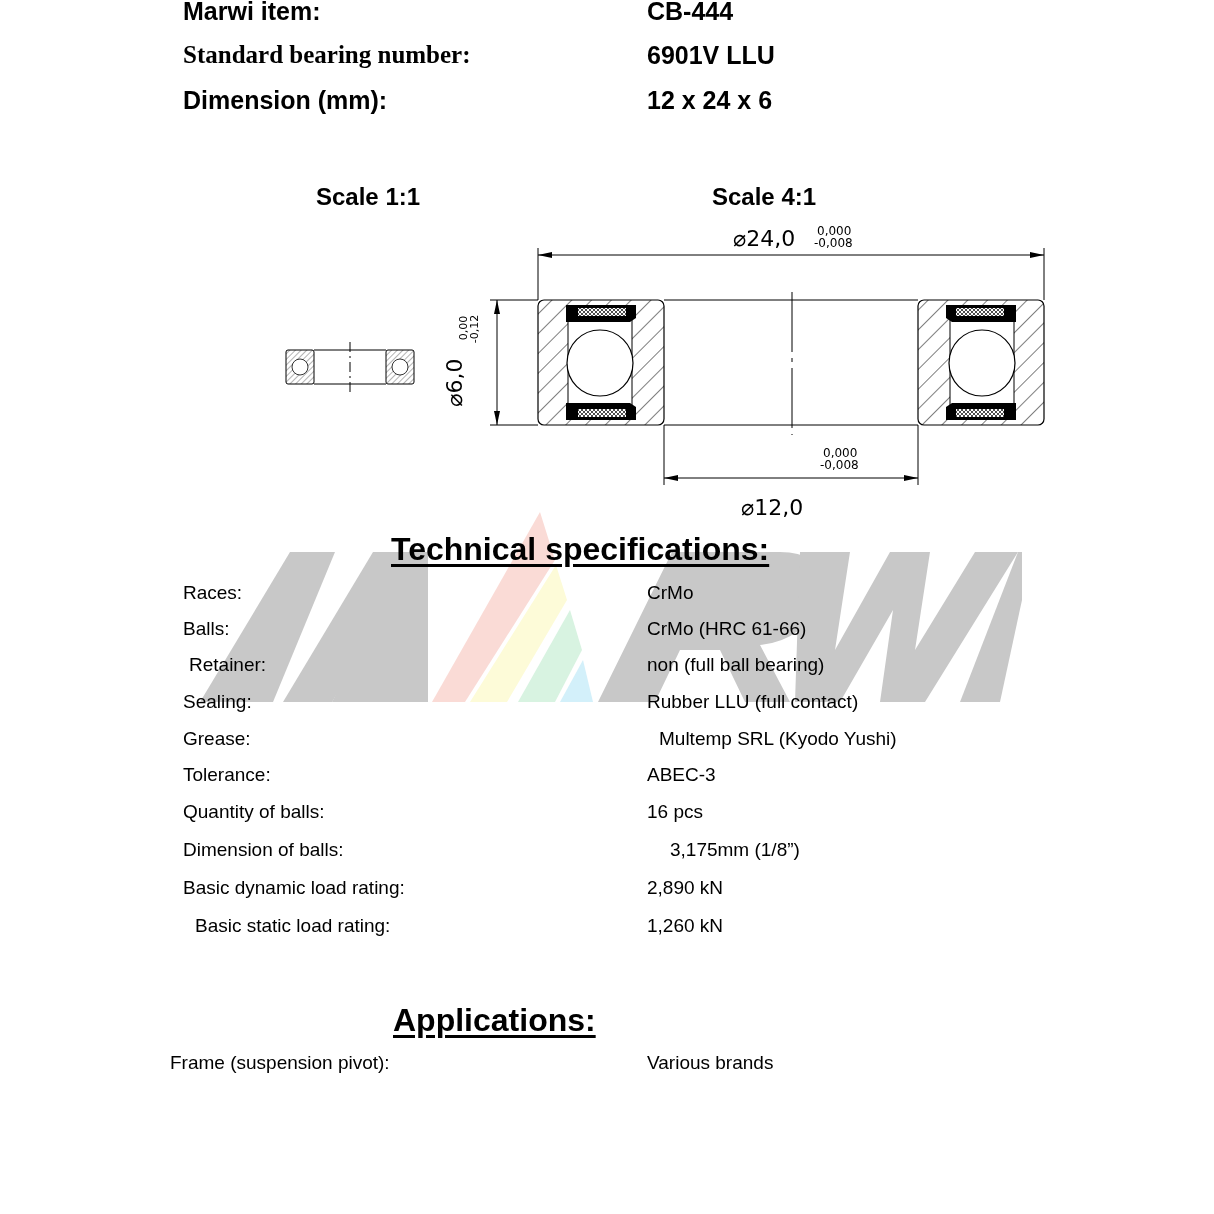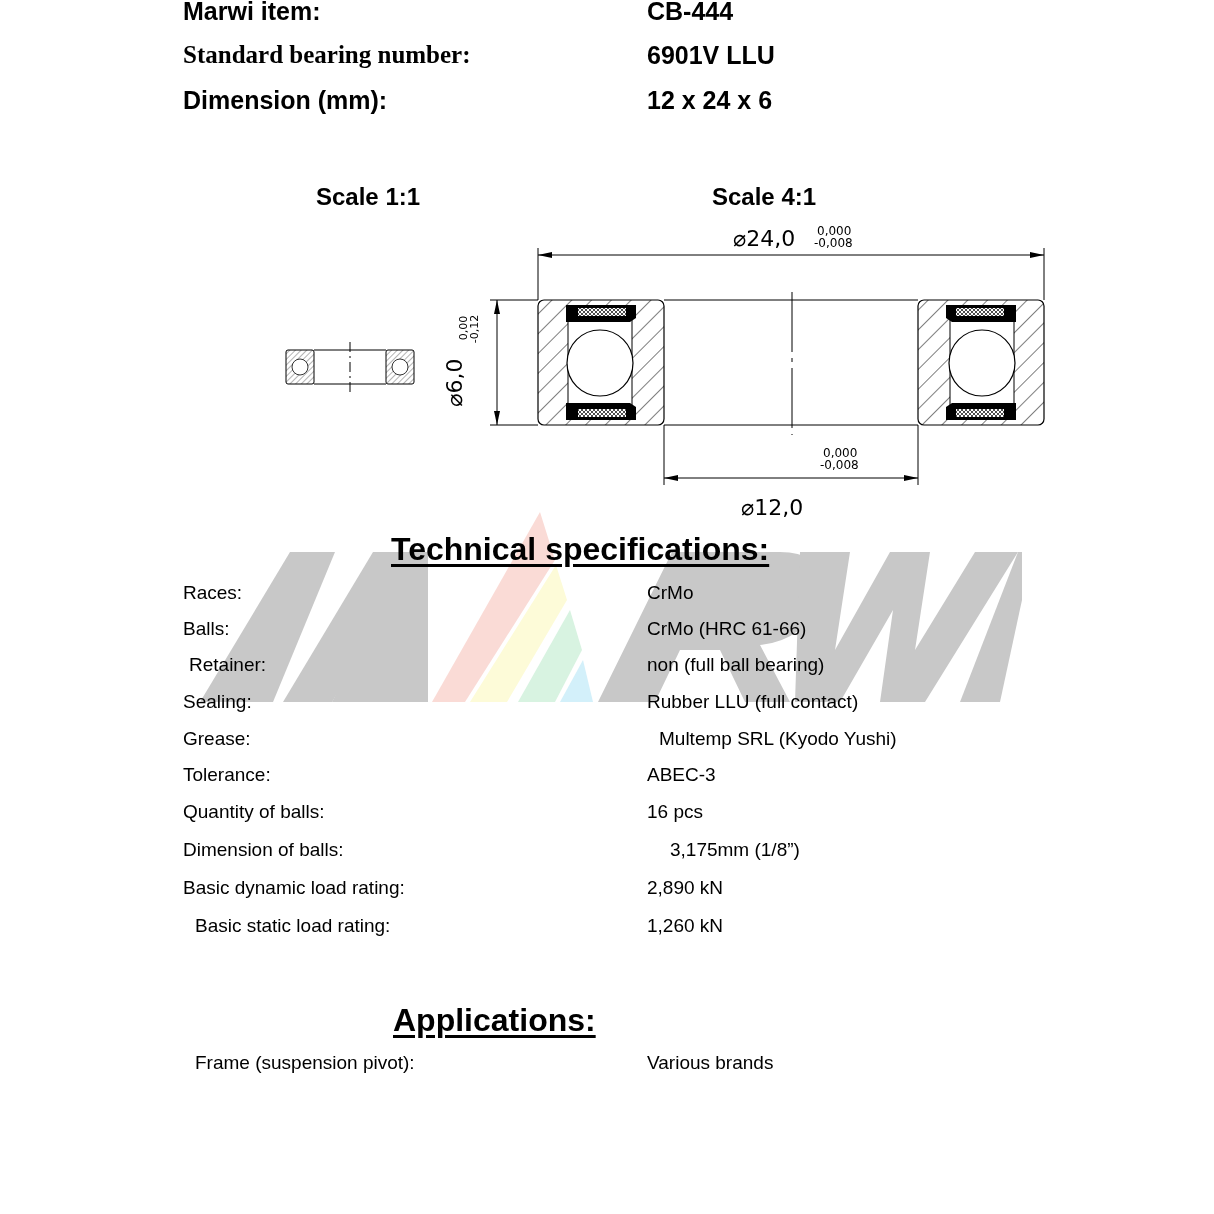--- a/index.html
+++ b/index.html
@@ -155,15 +155,15 @@
   <div class="abs row" style="left:183px; top:839px;">Dimension of balls:</div>
   <div class="abs row" style="left:670px; top:839px;">3,175mm (1/8”)</div>
   <div class="abs row" style="left:183px; top:877px;">Basic dynamic load rating:</div>
   <div class="abs row" style="left:647px; top:877px;">2,890 kN</div>
   <div class="abs row" style="left:183px; top:915px;margin-left:12px;">Basic static load rating:</div>
   <div class="abs row" style="left:647px; top:915px;">1,260 kN</div>
 </div>
 
 <div class="abs sect" style="left:393px; top:1002px;">Applications:</div>
 <div>
-  <div class="abs row" style="left:195px; top:1052px;text-align:center;">Frame (suspension pivot):</div>
+  <div class="abs row" style="left:170px; top:1052px;text-align:center;">Frame (suspension pivot):</div>
   <div class="abs row" style="left:647px; top:1052px;">Various brands</div>
 </div>
 
 </body></html>

